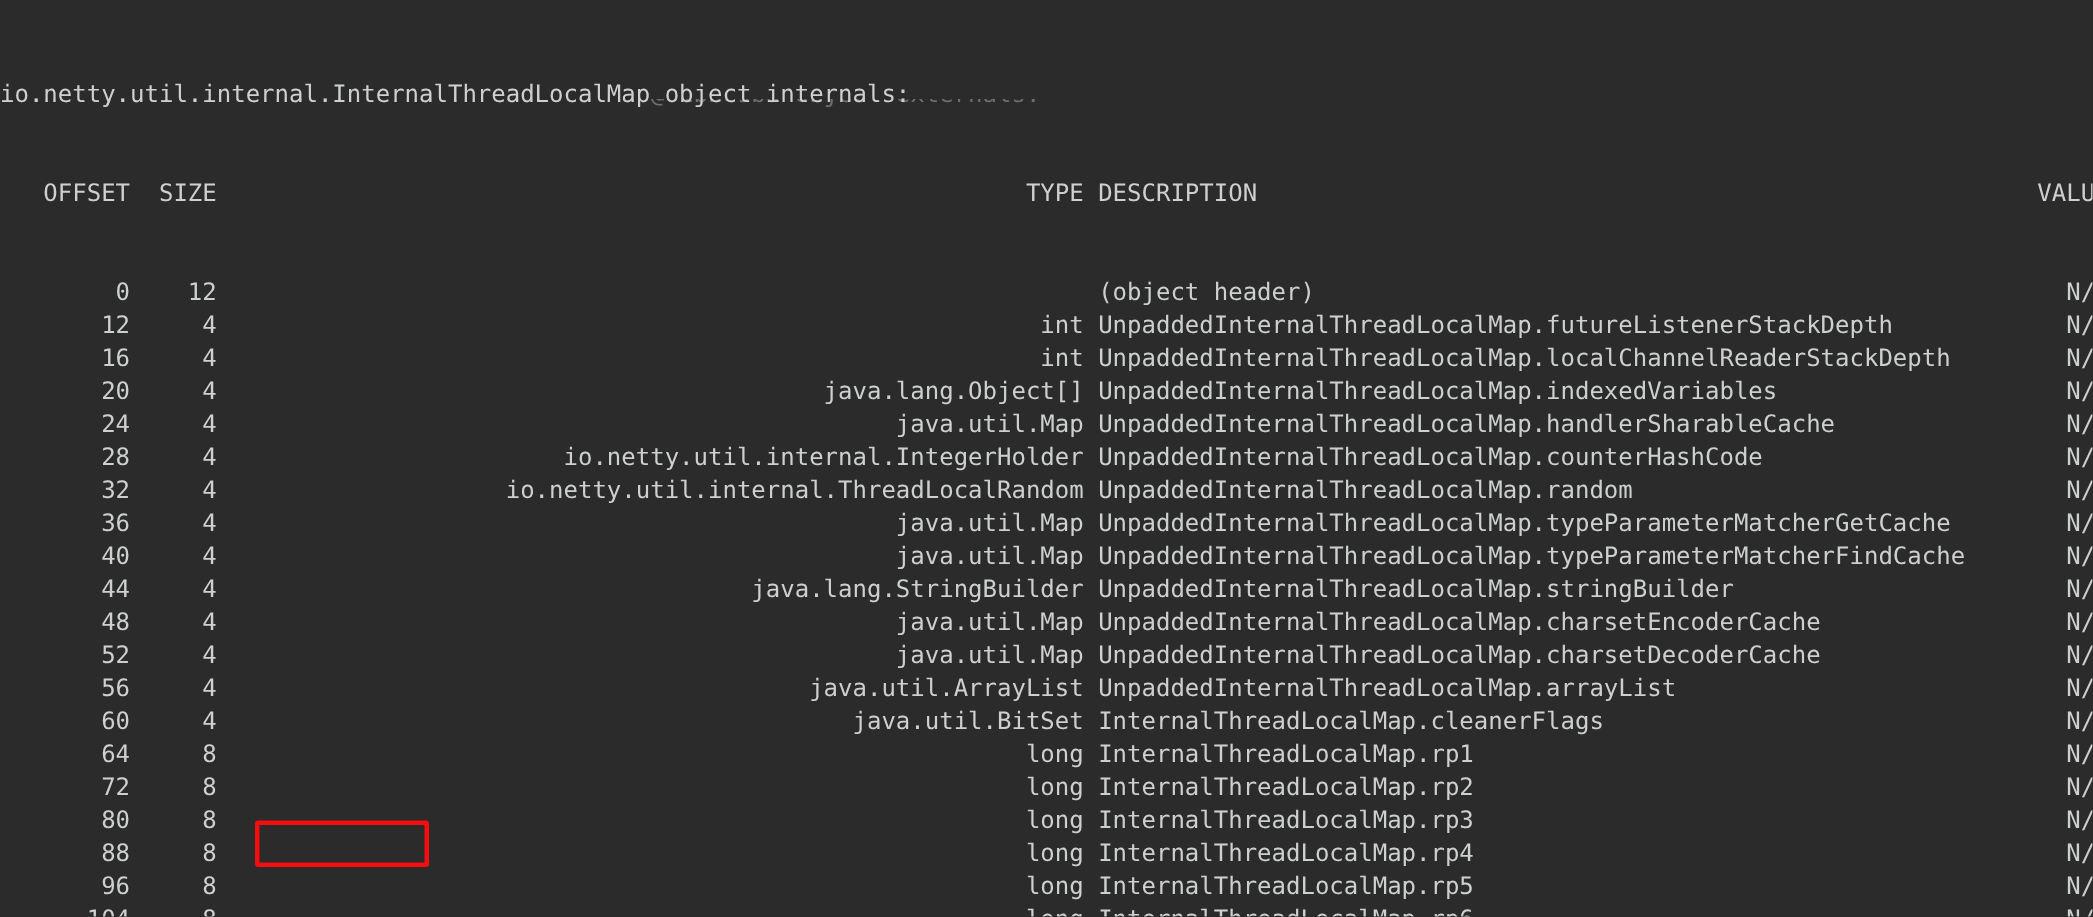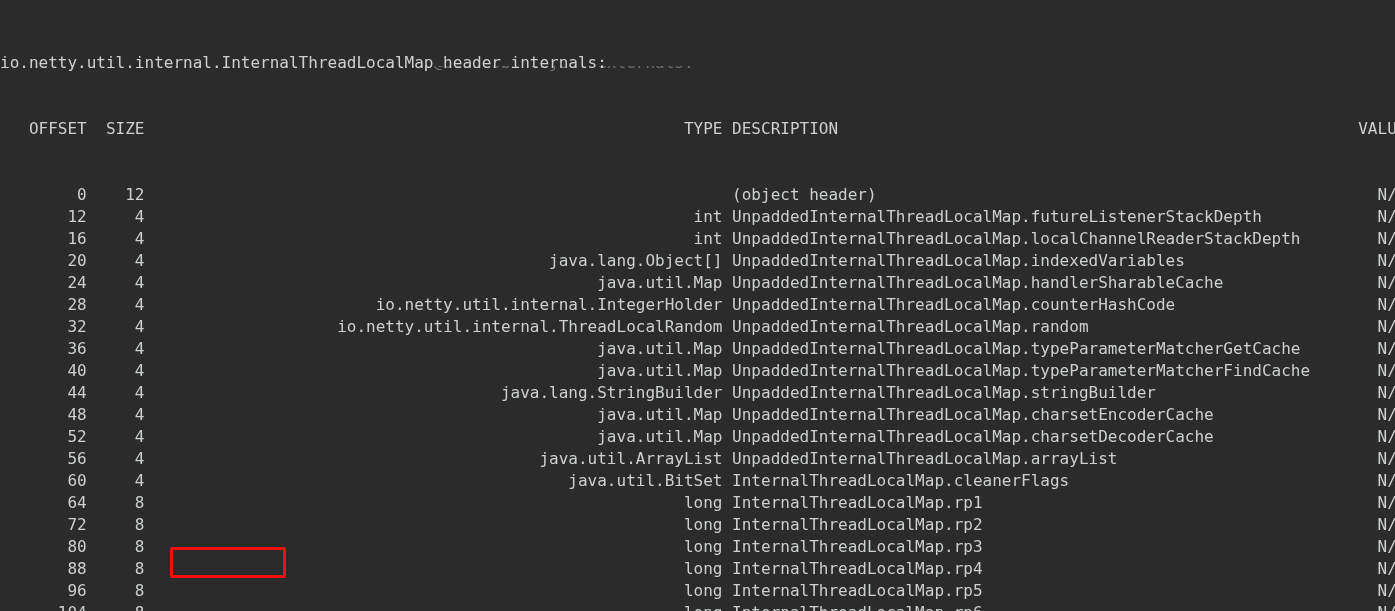--- a/index.html
+++ b/index.html
@@ -67,21 +67,21 @@
 </head>
 <body>
 
 <div id="terminal">
 
   <div class="sliver-wrap">
     <div class="term-line">io.netty.util.internal.InternalThreadLocalMap@61bbe9ba object externals:</div>
   </div>
 
   <div class="content">
-    <div class="term-line">io.netty.util.internal.InternalThreadLocalMap header internals:</div>
+    <div class="term-line">io.netty.util.internal.InternalThreadLocalMap object internals:</div>
     <div class="term-line"><span id="hdr">   OFFSET  SIZE                                                        TYPE DESCRIPTION                                                      VALUE</span></div>
     <div id="rows"><div class="term-line">        0    12                                                             (object header)                                                    N/A</div><div class="term-line">       12     4                                                         int UnpaddedInternalThreadLocalMap.futureListenerStackDepth            N/A</div><div class="term-line">       16     4                                                         int UnpaddedInternalThreadLocalMap.localChannelReaderStackDepth        N/A</div><div class="term-line">       20     4                                          java.lang.Object[] UnpaddedInternalThreadLocalMap.indexedVariables                    N/A</div><div class="term-line">       24     4                                               java.util.Map UnpaddedInternalThreadLocalMap.handlerSharableCache                N/A</div><div class="term-line">       28     4                        io.netty.util.internal.IntegerHolder UnpaddedInternalThreadLocalMap.counterHashCode                     N/A</div><div class="term-line">       32     4                    io.netty.util.internal.ThreadLocalRandom UnpaddedInternalThreadLocalMap.random                              N/A</div><div class="term-line">       36     4                                               java.util.Map UnpaddedInternalThreadLocalMap.typeParameterMatcherGetCache        N/A</div><div class="term-line">       40     4                                               java.util.Map UnpaddedInternalThreadLocalMap.typeParameterMatcherFindCache       N/A</div><div class="term-line">       44     4                                     java.lang.StringBuilder UnpaddedInternalThreadLocalMap.stringBuilder                       N/A</div><div class="term-line">       48     4                                               java.util.Map UnpaddedInternalThreadLocalMap.charsetEncoderCache                 N/A</div><div class="term-line">       52     4                                               java.util.Map UnpaddedInternalThreadLocalMap.charsetDecoderCache                 N/A</div><div class="term-line">       56     4                                         java.util.ArrayList UnpaddedInternalThreadLocalMap.arrayList                           N/A</div><div class="term-line">       60     4                                            java.util.BitSet InternalThreadLocalMap.cleanerFlags                                N/A</div><div class="term-line">       64     8                                                        long InternalThreadLocalMap.rp1                                         N/A</div><div class="term-line">       72     8                                                        long InternalThreadLocalMap.rp2                                         N/A</div><div class="term-line">       80     8                                                        long InternalThreadLocalMap.rp3                                         N/A</div><div class="term-line">       88     8                                                        long InternalThreadLocalMap.rp4                                         N/A</div><div class="term-line">       96     8                                                        long InternalThreadLocalMap.rp5                                         N/A</div><div class="term-line">      104     8                                                        long InternalThreadLocalMap.rp6                                         N/A</div></div>
     
     
   </div>
 
   <div class="highlight-box"></div>
 </div>
 
 </body></html>

